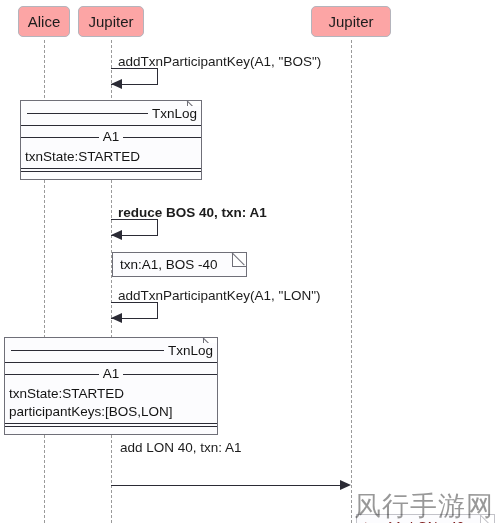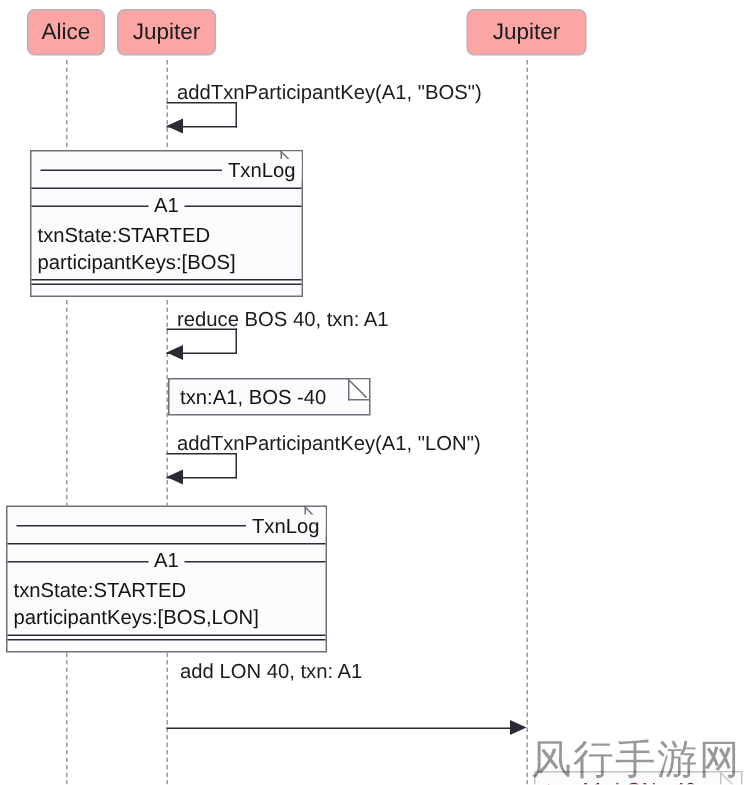--- a/index.html
+++ b/index.html
@@ -236,26 +236,25 @@
       <span class="rule"></span>
       <span class="txt">TxnLog</span>
     </div>
     <div class="sep-double"></div>
     <div class="slot">
       <span class="rule"></span>
       <span class="txt">A1</span>
     </div>
     <div class="attrs">
       <div>txnState:STARTED</div>
-      <div>participantKeys:[BOS]</div>
     </div>
     <div class="footer"></div>
   </div>
 
-  <div class="msg-label" style="left:118px; top:206px;">reduce BOS 40, txn: A1</div>
+  <div class="msg-label" style="left:118px; top:206px;font-weight:bold;">reduce BOS 40, txn: A1</div>
   <div class="selfloop" style="left:111px; top:219px;"></div>
   <div class="arrowhead-left" style="left:111px; top:230px;"></div>
 
   <div class="note plainnote" style="left:112px; top:252px; width:135px;">
     <div class="fold"></div>
     <span>txn:A1, BOS -40</span>
   </div>
 
   <div class="msg-label" style="left:118px; top:289px;">addTxnParticipantKey(A1, "LON")</div>
   <div class="selfloop" style="left:111px; top:302px;"></div>

